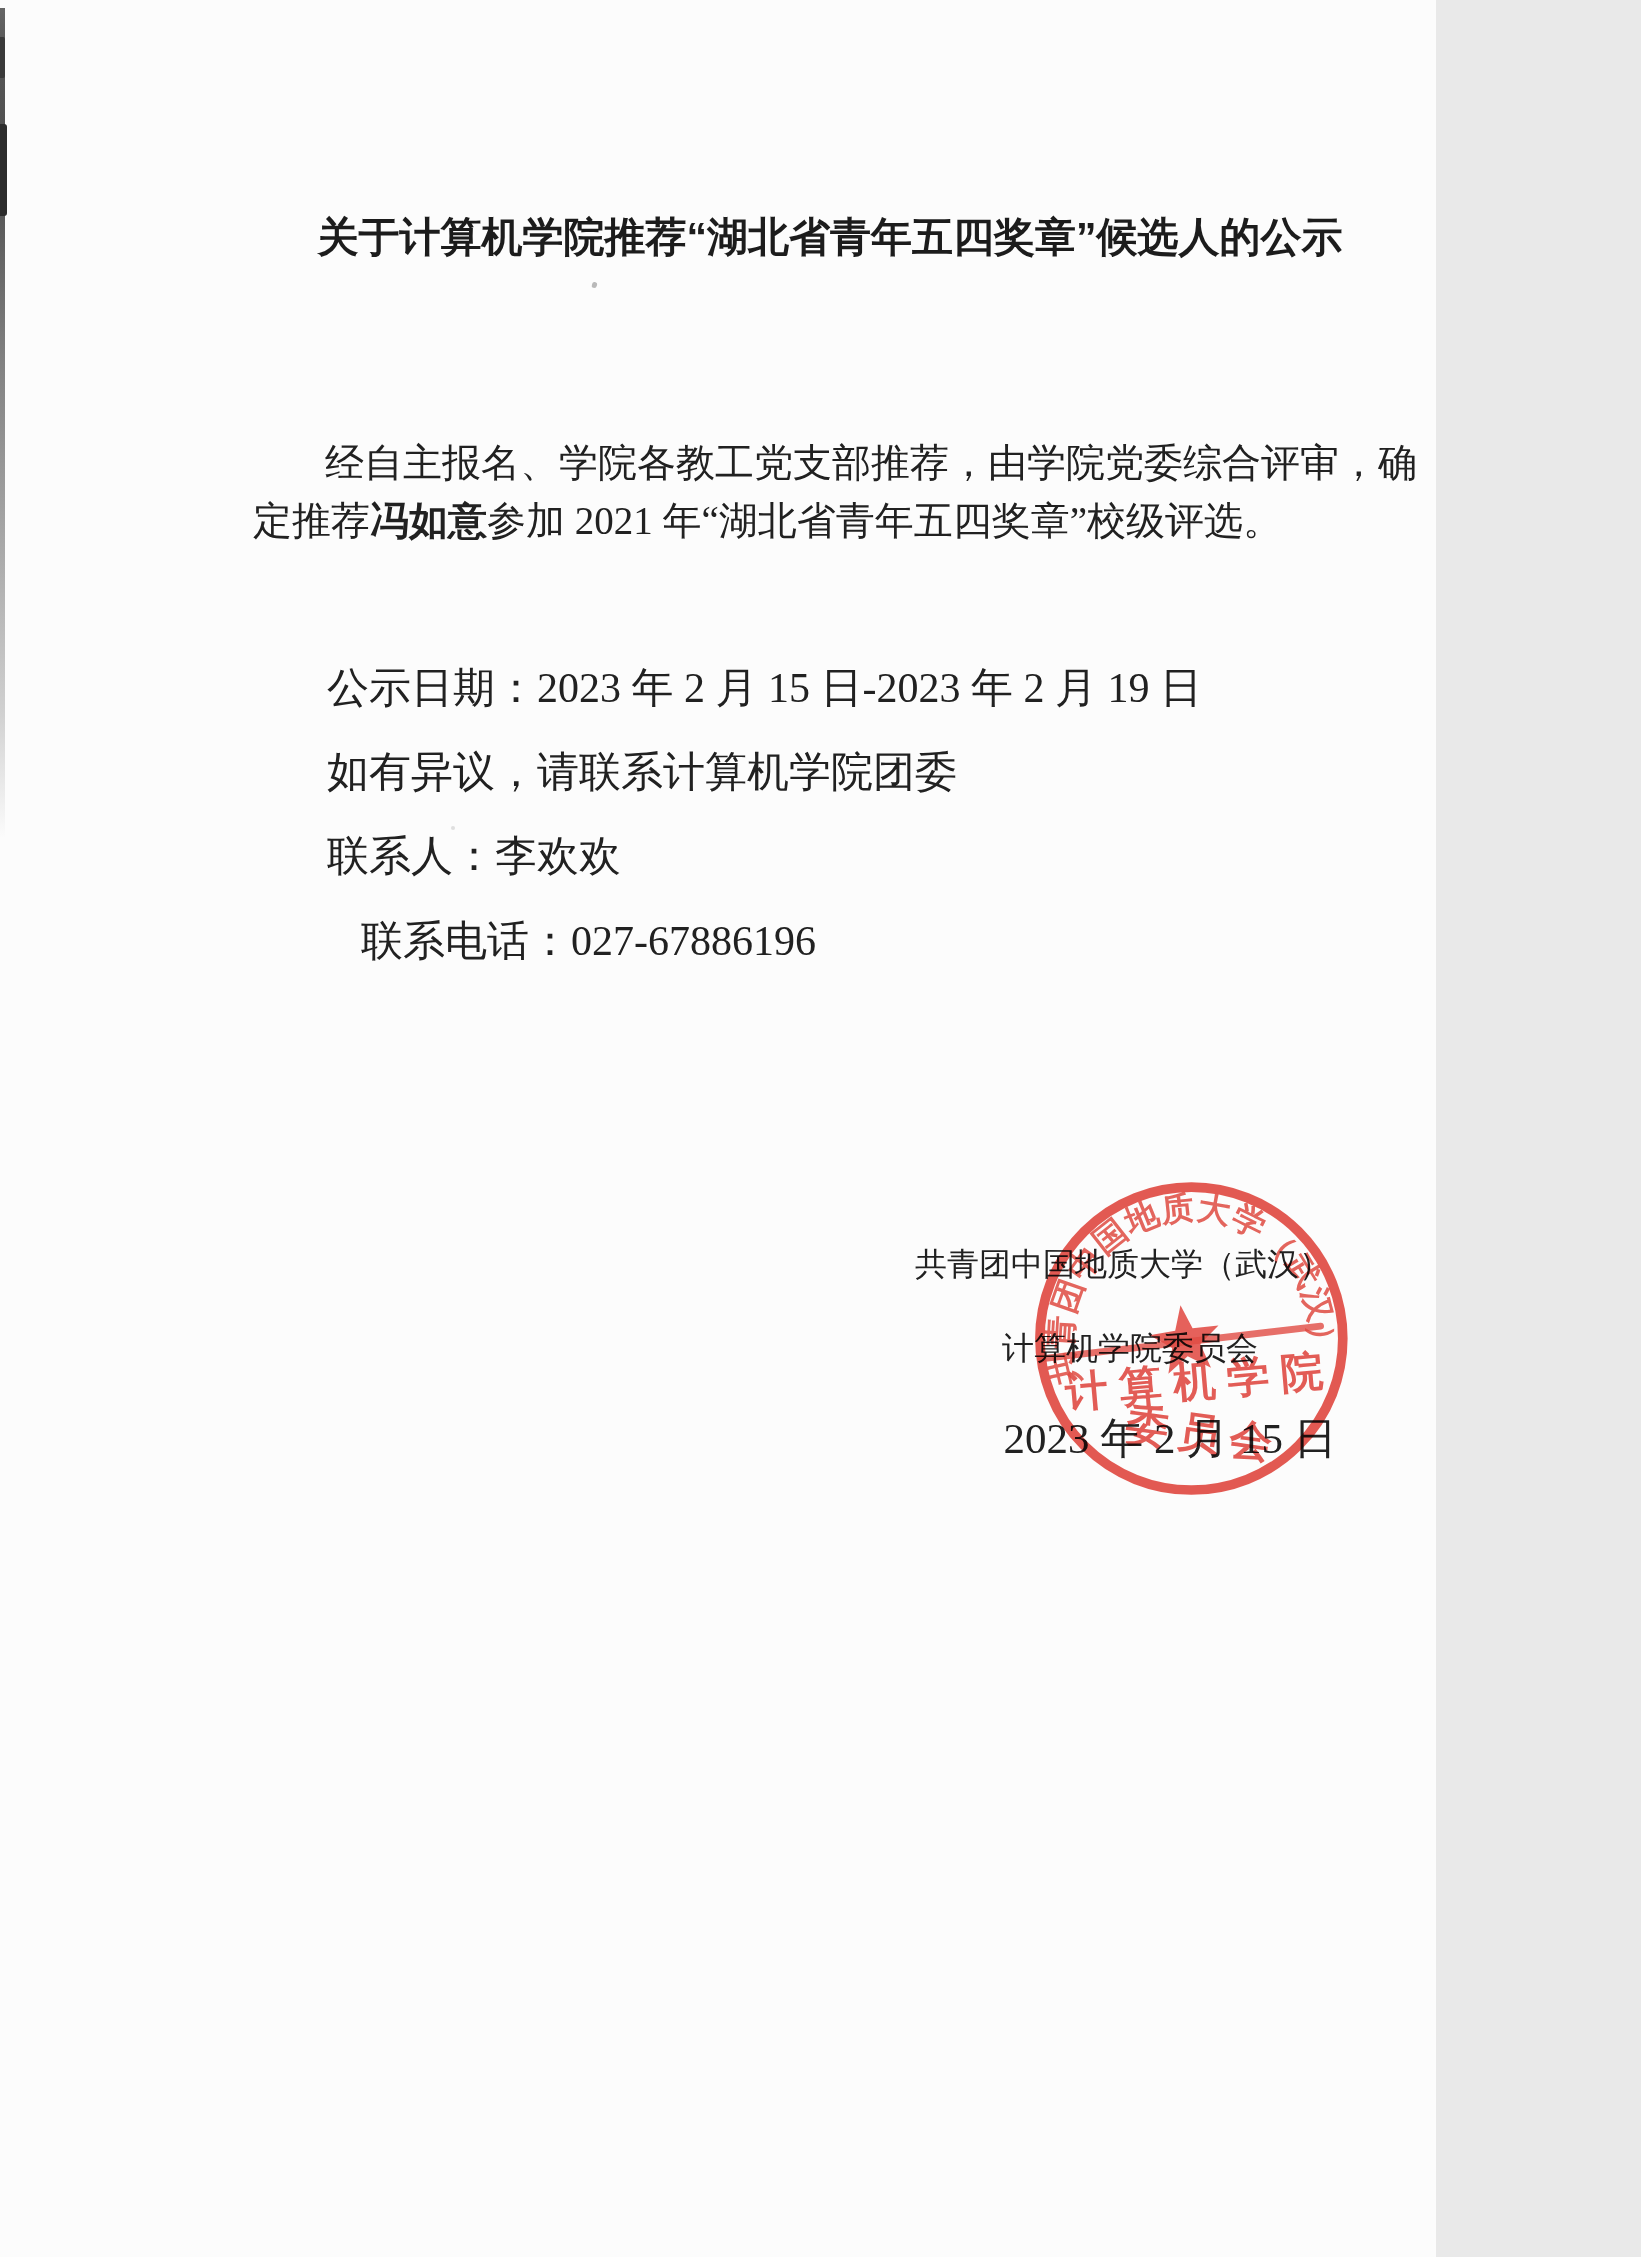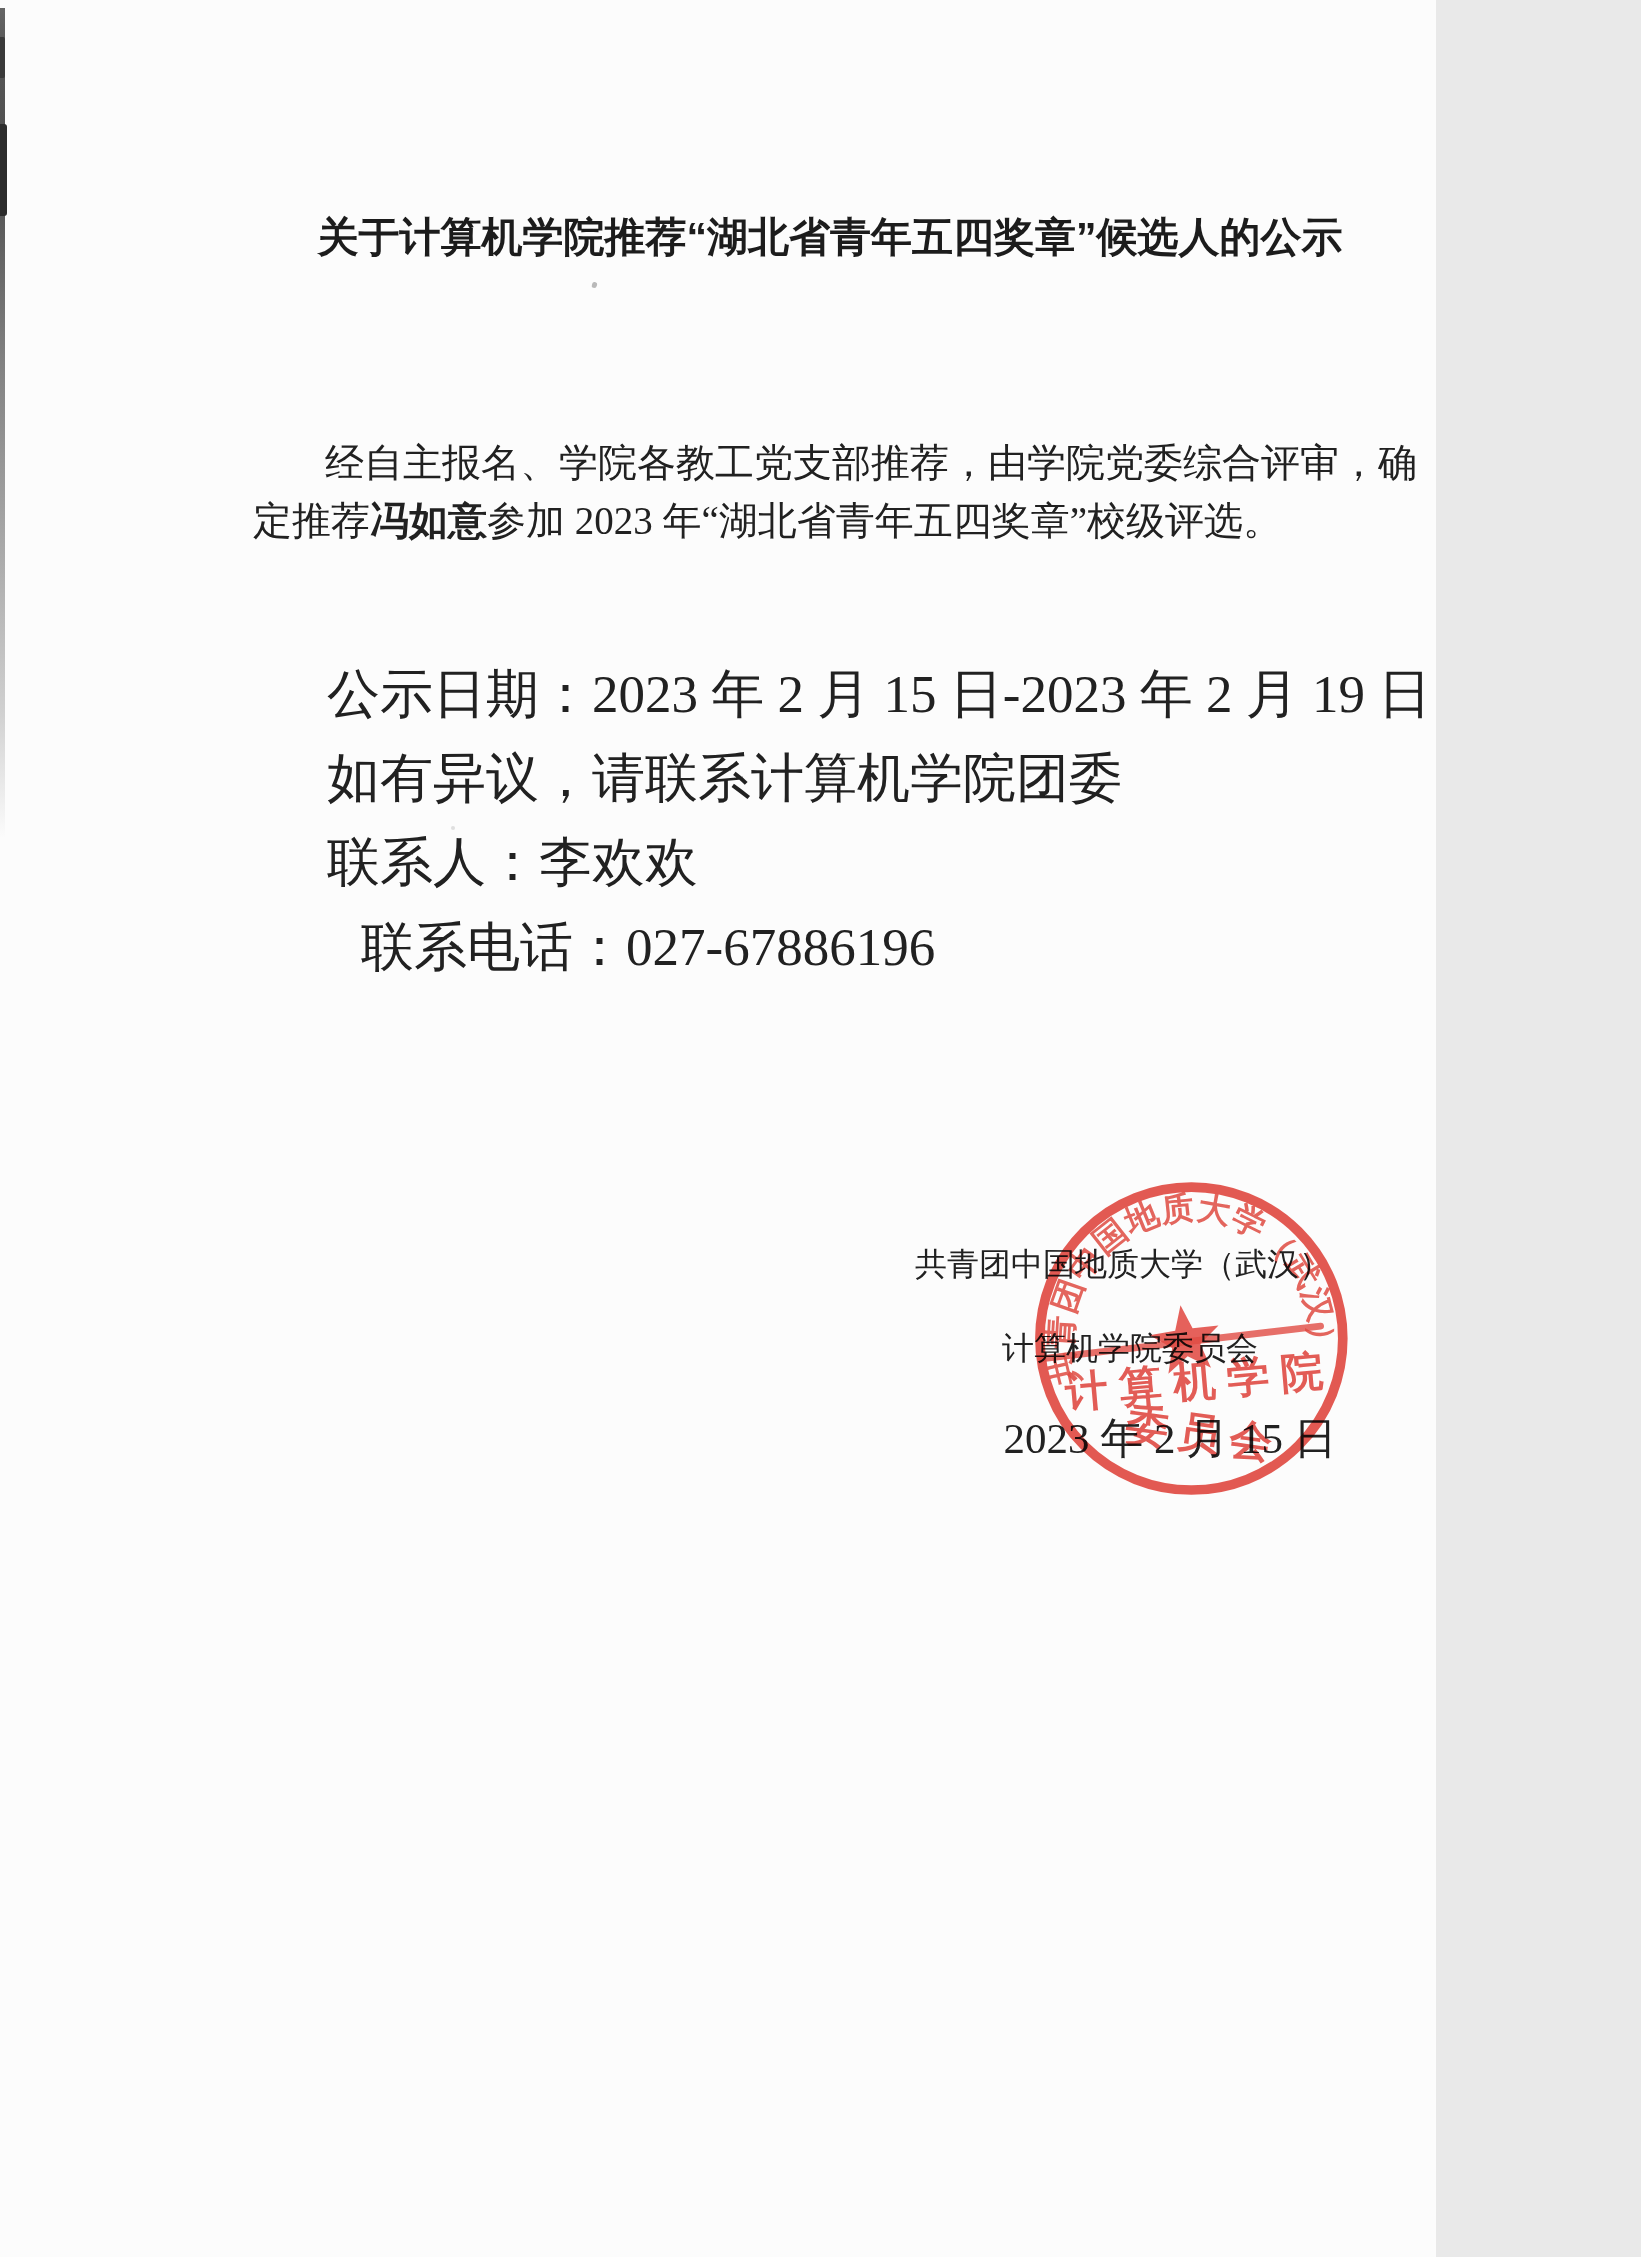--- a/index.html
+++ b/index.html
@@ -10,21 +10,21 @@
   .txt{position:absolute;line-height:1.15;white-space:nowrap;}
   .doc-title{
     font-family:"Liberation Sans",sans-serif;font-weight:700;
     font-size:41px;left:830px;top:214px;transform:translateX(-50%);
     color:#1c1c1c;letter-spacing:0px;
   }
   .body-line{font-size:39px;letter-spacing:0px;}
   .body-line1{left:325px;top:417px;margin-top:24px;}
   .body-line2{left:253px;top:499px;}
   .bold-name{font-weight:700;}
-  .detail-line{font-size:53px;}
+  .detail-line{font-size:42px;}
   .detail-1{left:327px;top:664px;}
   .detail-2{left:327px;top:748px;}
   .detail-3{left:327px;top:832px;}
   .detail-4{left:328px;top:917px;margin-left:33px;}
   .sig-line{font-size:32px;transform:translateX(-50%);}
   .sig-1{left:1123px;top:1246px;}
   .sig-2{left:1130px;top:1330px;}
   .sig-3{left:1170px;top:1414px;font-size:43px;}
   
   .edge-strip{
@@ -55,21 +55,21 @@
 
   <div class="edge-strip"></div>
   <div class="edge-blob"></div>
   <div class="edge-blob2"></div>
   <div class="title-dot"></div>
   <div class="speck"></div>
 
   <div class="txt doc-title">关于计算机学院推荐“湖北省青年五四奖章”候选人的公示</div>
 
   <div class="txt body-line body-line1">经自主报名、学院各教工党支部推荐，由学院党委综合评审，确</div>
-  <div class="txt body-line body-line2"><span>定推荐</span><span class="bold-name">冯如意</span><span>参加 2023 年“湖北省青年五四奖章”校级评选。</span></div>
+  <div class="txt body-line body-line2"><span>定推荐</span><span class="bold-name">冯如意</span><span>参加 2021 年“湖北省青年五四奖章”校级评选。</span></div>
 
   <div class="txt detail-line detail-1">公示日期：2023 年 2 月 15 日-2023 年 2 月 19 日</div>
   <div class="txt detail-line detail-2">如有异议，请联系计算机学院团委</div>
   <div class="txt detail-line detail-3">联系人：李欢欢</div>
   <div class="txt detail-line detail-4">联系电话：027-67886196</div>
 
   <div class="txt sig-line sig-1">共青团中国地质大学（武汉）</div>
   <div class="txt sig-line sig-2">计算机学院委员会</div>
   <div class="txt sig-line sig-3">2023 年 2 月 15 日</div>
 

